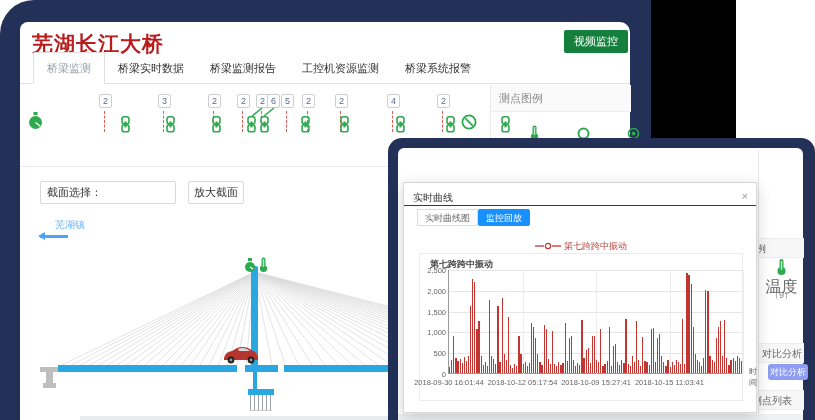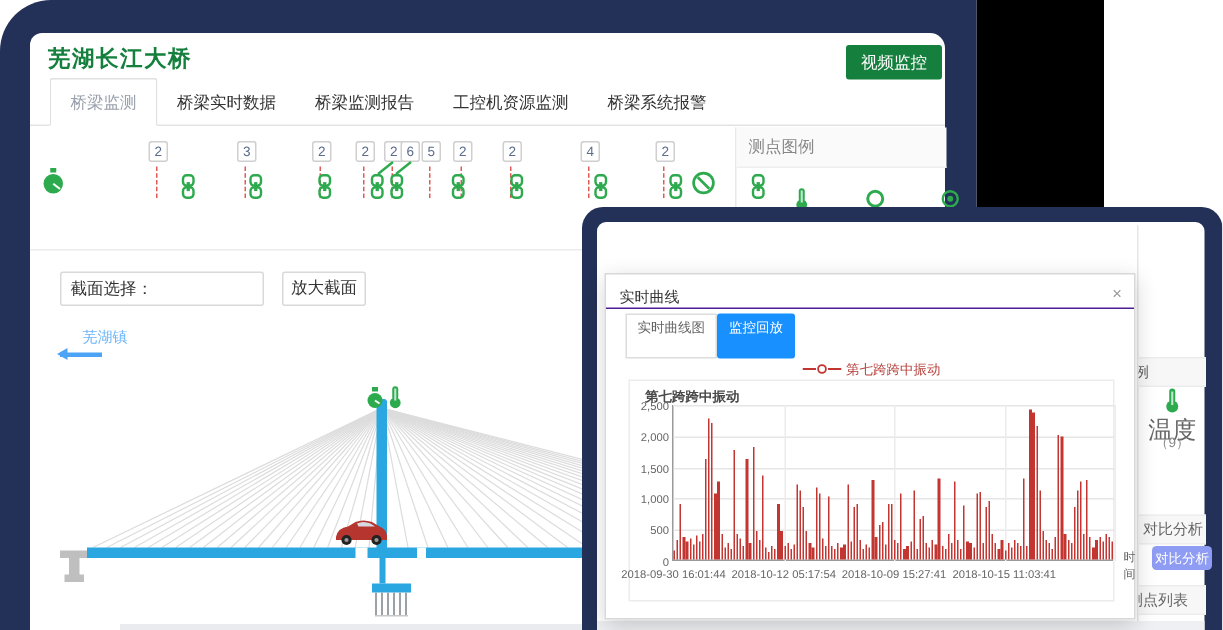--- a/index.html
+++ b/index.html
@@ -3,21 +3,21 @@
 <meta charset="utf-8">
 <style>
   html,body{margin:0;padding:0;background:#fff;}
   *{box-sizing:border-box;font-family:"Liberation Sans","DejaVu Sans",sans-serif;}
   #stage{position:relative;width:815px;height:420px;overflow:hidden;background:#fff;}
   .abs{position:absolute;}
 
   
   #w1-frame{left:0;top:0;width:651px;height:420px;background:#233057;border-top-left-radius:34px;}
   #w1-content{left:20px;top:22px;width:610px;height:398px;background:#fff;border-radius:8px 10px 0 0;}
-  #w1-title{left:12px;top:8px;font-size:15px;font-weight:600;color:#15803d;letter-spacing:1px;}
+  #w1-title{left:12px;top:8px;font-size:21px;font-weight:600;color:#b91c1c;letter-spacing:1px;}
   #w1-tabbar{left:0;top:30px;width:610px;height:32px;border-bottom:1px solid #e3e3e3;}
   .m-tab{display:inline-block;padding:8px 13px 7px 13px;font-size:11px;color:#333;cursor:pointer;vertical-align:bottom;}
   .m-tab.active{border:1px solid #e0e0e0;border-bottom:1px solid #fff;background:#fff;color:#99a0ac;margin-bottom:-1px;border-radius:2px 2px 0 0;}
   #video-btn{right:2px;top:8px;background:#15803d;color:#fff;font-size:11px;padding:4px 10px;border-radius:2px;cursor:pointer;}
   #legend-panel{left:470px;top:63px;width:140px;height:335px;border-left:1px solid #e8e8e8;}
   #legend-panel-header{left:0;top:0;width:140px;height:27px;background:#fafafa;border-bottom:1px solid #eee;color:#888;font-size:11px;line-height:27px;padding-left:8px;}
   #sensor-row{left:0;top:62px;width:470px;height:62px;}
   .num-badge{position:absolute;top:10px;width:13px;height:14px;border:1px solid #cfcfcf;border-radius:2px;background:#fff;color:#5a6b8c;font-size:9px;line-height:12px;text-align:center;}
   .red-dash{position:absolute;top:27px;height:21px;width:0;border-left:1px dashed #e05a55;}
   .link-ic{position:absolute;top:32px;}
@@ -51,21 +51,21 @@
   #sb-temp-label{left:0;top:127px;width:45px;text-align:center;font-size:16px;color:#666;}
   #sb-temp-count{left:0;top:139px;width:45px;text-align:center;font-size:9px;color:#888;}
   #compare-btn{left:9px;top:214px;width:40px;height:16px;background:#8f9cf3;border-radius:3px;color:#fff;font-size:9px;text-align:center;line-height:16px;cursor:pointer;overflow:hidden;white-space:nowrap;}
 
   
   #modal{left:403px;top:182px;width:354px;height:231px;background:#fff;border:1px solid #d8d8d8;box-shadow:0 4px 14px rgba(0,0,0,.18);}
   #modal-header{left:0;top:4px;width:100%;height:19px;border-bottom:1px solid #4c1d95;}
   #modal-title{left:9px;top:4px;font-size:10px;color:#333;}
   #modal-close{right:8px;top:3px;font-size:11px;color:#999;cursor:pointer;}
   #modal-tabs{left:13px;top:26px;display:flex;}
-  .dlg-tab{height:30px;line-height:16px;padding:0 7px;font-size:9px;border:1px solid #dcdcdc;color:#666;background:#fff;cursor:pointer;}
+  .dlg-tab{height:17px;line-height:16px;padding:0 7px;font-size:9px;border:1px solid #dcdcdc;color:#666;background:#fff;cursor:pointer;}
   .dlg-tab.active{background:#1890ff;border-color:#1890ff;color:#fff;border-radius:2px;}
   #radio-row{left:0;top:40px;width:354px;height:16px;}
   #radio-circle{position:absolute;left:14px;top:3px;width:9px;height:9px;border:1px solid #666;border-radius:50%;}
   #radio-circle:before{content:"";position:absolute;left:2px;top:2px;width:5px;height:5px;border-radius:50%;background:#444;}
   #radio-label{position:absolute;left:29px;top:2px;font-size:10px;color:#333;}
   .t-input{position:absolute;top:0;height:16px;border:1px solid #dcdcdc;border-radius:2px;font-size:8px;color:#555;padding:0 4px;outline:none;}
   .t-input::placeholder{color:#bbb;}
   #input-sep{position:absolute;left:203px;top:0;width:12px;height:16px;background:#f3f3f3;border:1px solid #dcdcdc;color:#888;font-size:9px;text-align:center;line-height:15px;}
   #query-btn{position:absolute;left:299px;top:0;width:26px;height:16px;background:#4cae50;border-radius:2px;color:#fff;font-size:9px;text-align:center;line-height:16px;cursor:pointer;}
   #legend-row{left:0;top:58px;width:354px;height:10px;display:flex;align-items:center;justify-content:center;gap:3px;}

